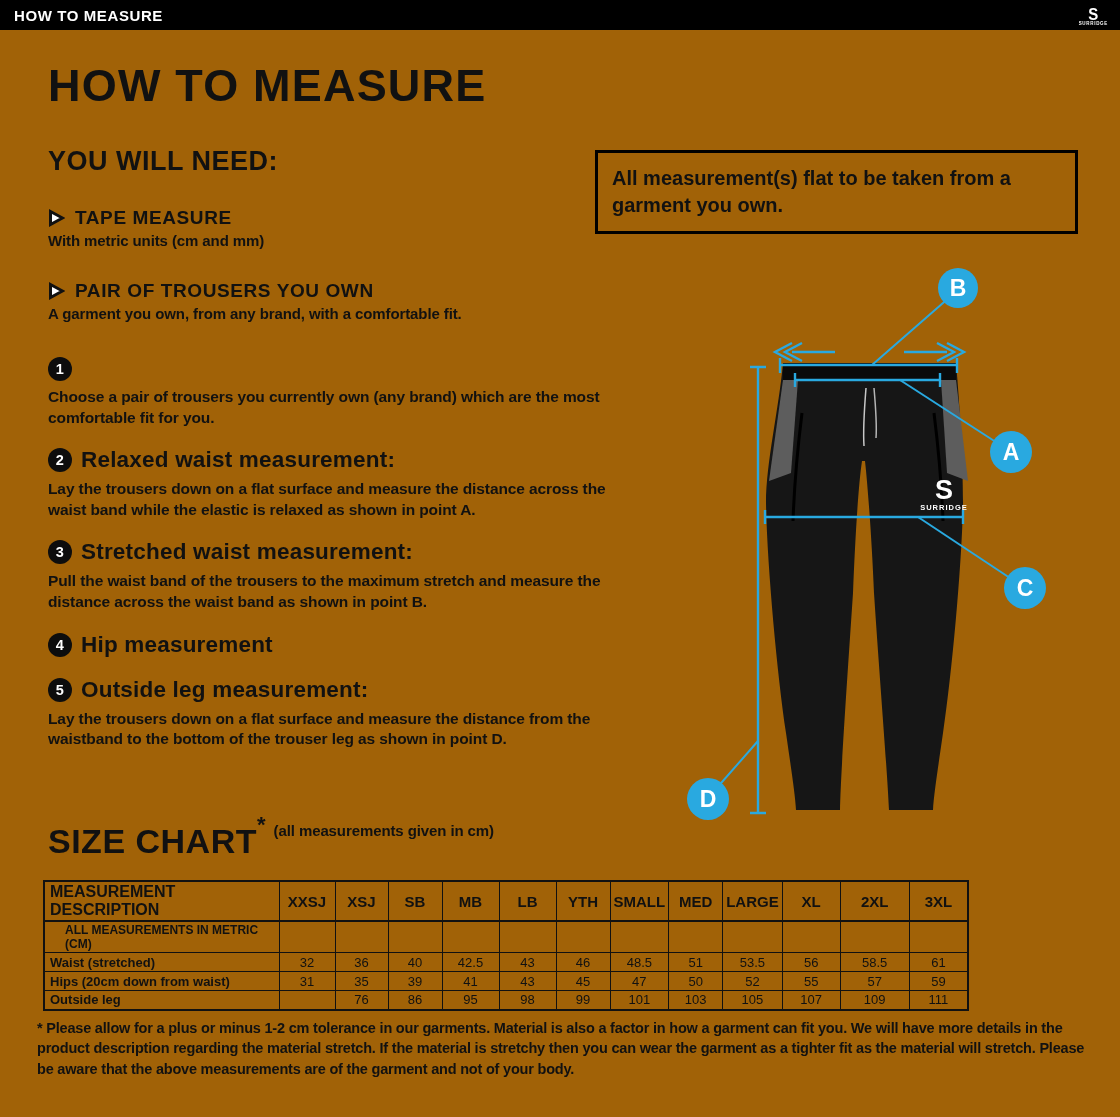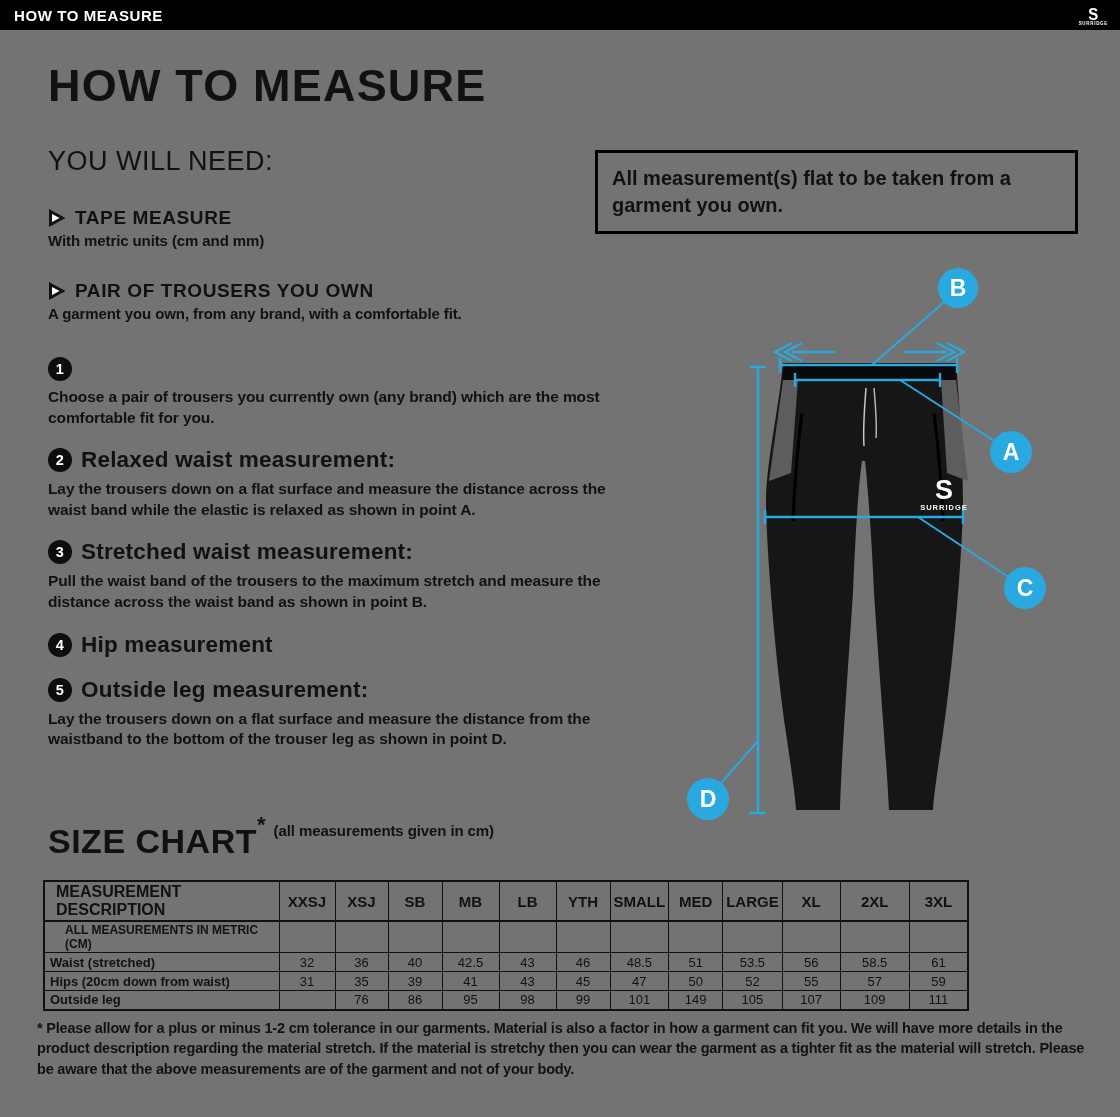--- a/index.html
+++ b/index.html
@@ -1,32 +1,32 @@
 <!DOCTYPE html>
 <html><head>
 <meta charset="utf-8">
 <style>
   * { margin:0; padding:0; box-sizing:border-box; }
   html,body { background:#fff; }
   .page {
-    position:relative; width:1120px; height:1117px; background:#737373;
+    position:relative; width:1120px; height:1117px; background:#a16207;
     font-family:"Liberation Sans", sans-serif; color:#111; overflow:hidden;
   }
   
   .topbar {
     position:absolute; left:0; top:0; width:1120px; height:30px; background:#000;
     display:flex; align-items:center; justify-content:space-between; padding:0 12px 0 14px;
   }
   .topbar-title { color:#fff; font-size:15px; font-weight:700; letter-spacing:.6px; }
   .brand { text-align:center; color:#fff; line-height:1; padding-top:2px; }
   .brand-s { font-size:15px; font-weight:700; display:block; transform:scaleY(1.15); }
   .brand-name { font-size:4.5px; font-weight:700; letter-spacing:.7px; display:block; margin-top:1px; }
 
   .h1 { position:absolute; left:48px; top:60px; font-size:45px; font-weight:700; letter-spacing:1.2px; }
-  .ywn-heading { position:absolute; left:48px; top:146px; font-size:27px; font-weight:400; letter-spacing:.5px; }
+  .ywn-heading { position:absolute; left:48px; top:146px; font-size:27px; font-weight:700; letter-spacing:.5px; }
 
   .note-box {
     position:absolute; left:595px; top:150px; width:483px; border:3px solid #000;
     padding:12px 14px; font-size:20px; font-weight:700; line-height:1.35;
   }
 
   .need-item { position:absolute; left:48px; width:560px; }
   .need-item.tape { top:207px; }
   .need-item.trousers { top:280px; }
   .ni-title { display:flex; align-items:center; gap:10px; font-size:19px; font-weight:700; letter-spacing:.6px; }
@@ -48,21 +48,21 @@
   .sc-title { font-size:34px; font-weight:700; letter-spacing:.5px; }
   .sc-star { font-size:22px; font-weight:700; position:relative; top:-10px; }
   .sc-sub { font-size:15px; font-weight:700; margin-left:8px; letter-spacing:-.1px; }
 
   table.sizes {
     position:absolute; left:43px; top:880px; border-collapse:collapse; table-layout:fixed;
     border:2px solid #111; font-family:"Liberation Sans", sans-serif;
   }
   table.sizes th, table.sizes td { border:1px solid #111; padding:1px 3px; text-align:center; }
   table.sizes thead th { height:26px; font-size:15px; font-weight:700; border-bottom:2px solid #111; }
-  table.sizes thead th.desc { font-size:16px; text-align:left; padding-left:11px;margin-left:33px; }
+  table.sizes thead th.desc { font-size:16px; text-align:left; padding-left:5px;margin-left:33px; }
   tr.metric-row td { height:17px; }
   tr.metric-row td.label-cell { font-size:12px; font-weight:700; text-align:left; padding-left:20px; }
   tr.data-row td { height:19px; font-size:13px; }
   tr.data-row td.label-cell { text-align:left; padding-left:5px; font-weight:600; font-size:13px; }
 
   .footnote { position:absolute; left:37px; top:1018px; width:1048px; font-size:14.5px; font-weight:700; line-height:1.4; letter-spacing:-.2px; }
 </style>
 </head>
 <body>
 
@@ -287,21 +287,21 @@
         </tr>
         <tr class="data-row">
           <td class="label-cell">Outside leg</td>
           <td></td>
           <td>76</td>
           <td>86</td>
           <td>95</td>
           <td>98</td>
           <td>99</td>
           <td>101</td>
-          <td>149</td>
+          <td>103</td>
           <td>105</td>
           <td>107</td>
           <td>109</td>
           <td>111</td>
         </tr>
       </tbody>
     </table>
 
   <div class="footnote">* Please allow for a plus or minus 1-2 cm tolerance in our garments. Material is also a factor in how a garment can fit you. We will have more details in the product description regarding the material stretch.  If the material is stretchy then you can wear the garment as a tighter fit as the material will stretch.  Please be aware that the above measurements are of the garment and not of your body.</div>
 

